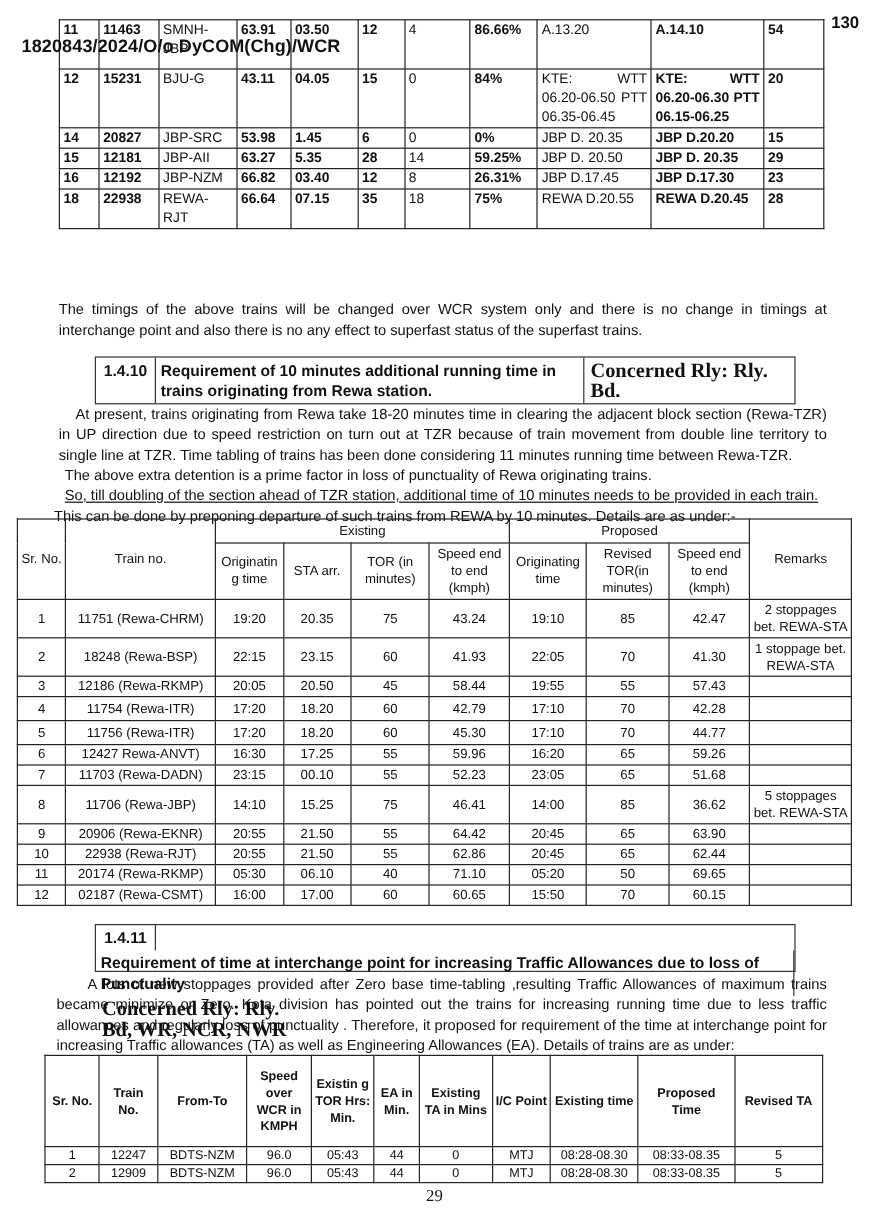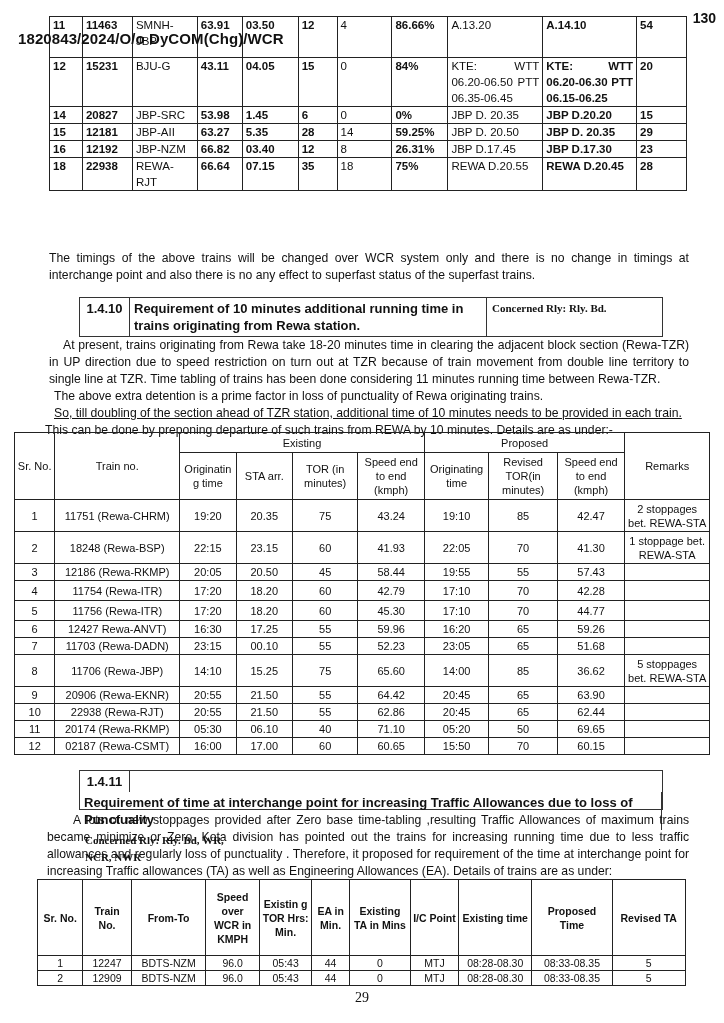--- a/index.html
+++ b/index.html
@@ -18,21 +18,21 @@
   #t1 .j { text-align: justify; text-align-last: justify; }
 
   .page-num { right: 8px; top: 10px; font-size: 14px; font-weight: bold; }
   .stamp { left: 18px; top: 30px; font-size: 15px; font-weight: bold; letter-spacing: 0.1px; }
 
   .para { font-size: 12.2px; line-height: 17px; text-align: justify; }
 
   .sec-box { border: 1.2px solid #333; display: flex; font-size: 13px; line-height: 17px; }
   .sec-num { width: 50px; border-right: 1.2px solid #333; font-weight: bold; padding: 2px 4px; box-sizing: border-box; text-align: center; }
   .sec-title { flex: 1; font-weight: bold; padding: 2px 4px; border-right: 1.2px solid #333; }
-  .sec-conc { width: 175px; padding: 2px 5px; font-family: "Liberation Serif", serif; font-weight: bold; font-size: 11px; box-sizing: border-box; }
+  .sec-conc { width: 175px; padding: 2px 5px; font-family: "Liberation Serif", serif; font-weight: bold; font-size: 17px; box-sizing: border-box; }
 
   #t2 { left: 14px; top: 432px; width: 696px; font-size: 11px; line-height: 14px; text-align: center; }
   #t2 td, #t2 th { vertical-align: middle; font-weight: normal; padding: 0 2px; }
   #t2 thead th { padding: 2px; }
 
   #t3 { left: 37px; top: 879px; width: 649px; font-size: 10.5px; line-height: 14px; text-align: center; }
   #t3 th { font-weight: bold; vertical-align: middle; padding: 1px 2px; }
   #t3 td { vertical-align: middle; }
 
   .footer-num { left: 0; width: 724px; top: 990px; text-align: center; font-family: "Liberation Serif", serif; font-size: 14px; }
@@ -268,21 +268,21 @@
         <td>65</td>
         <td>51.68</td>
         <td></td>
       </tr>
       <tr style="height: 32px;">
         <td>8</td>
         <td>11706 (Rewa-JBP)</td>
         <td>14:10</td>
         <td>15.25</td>
         <td>75</td>
-        <td>65.60</td>
+        <td>46.41</td>
         <td>14:00</td>
         <td>85</td>
         <td>36.62</td>
         <td>5 stoppages bet. REWA-STA</td>
       </tr>
       <tr style="height: 17px;">
         <td>9</td>
         <td>20906 (Rewa-EKNR)</td>
         <td>20:55</td>
         <td>21.50</td>

